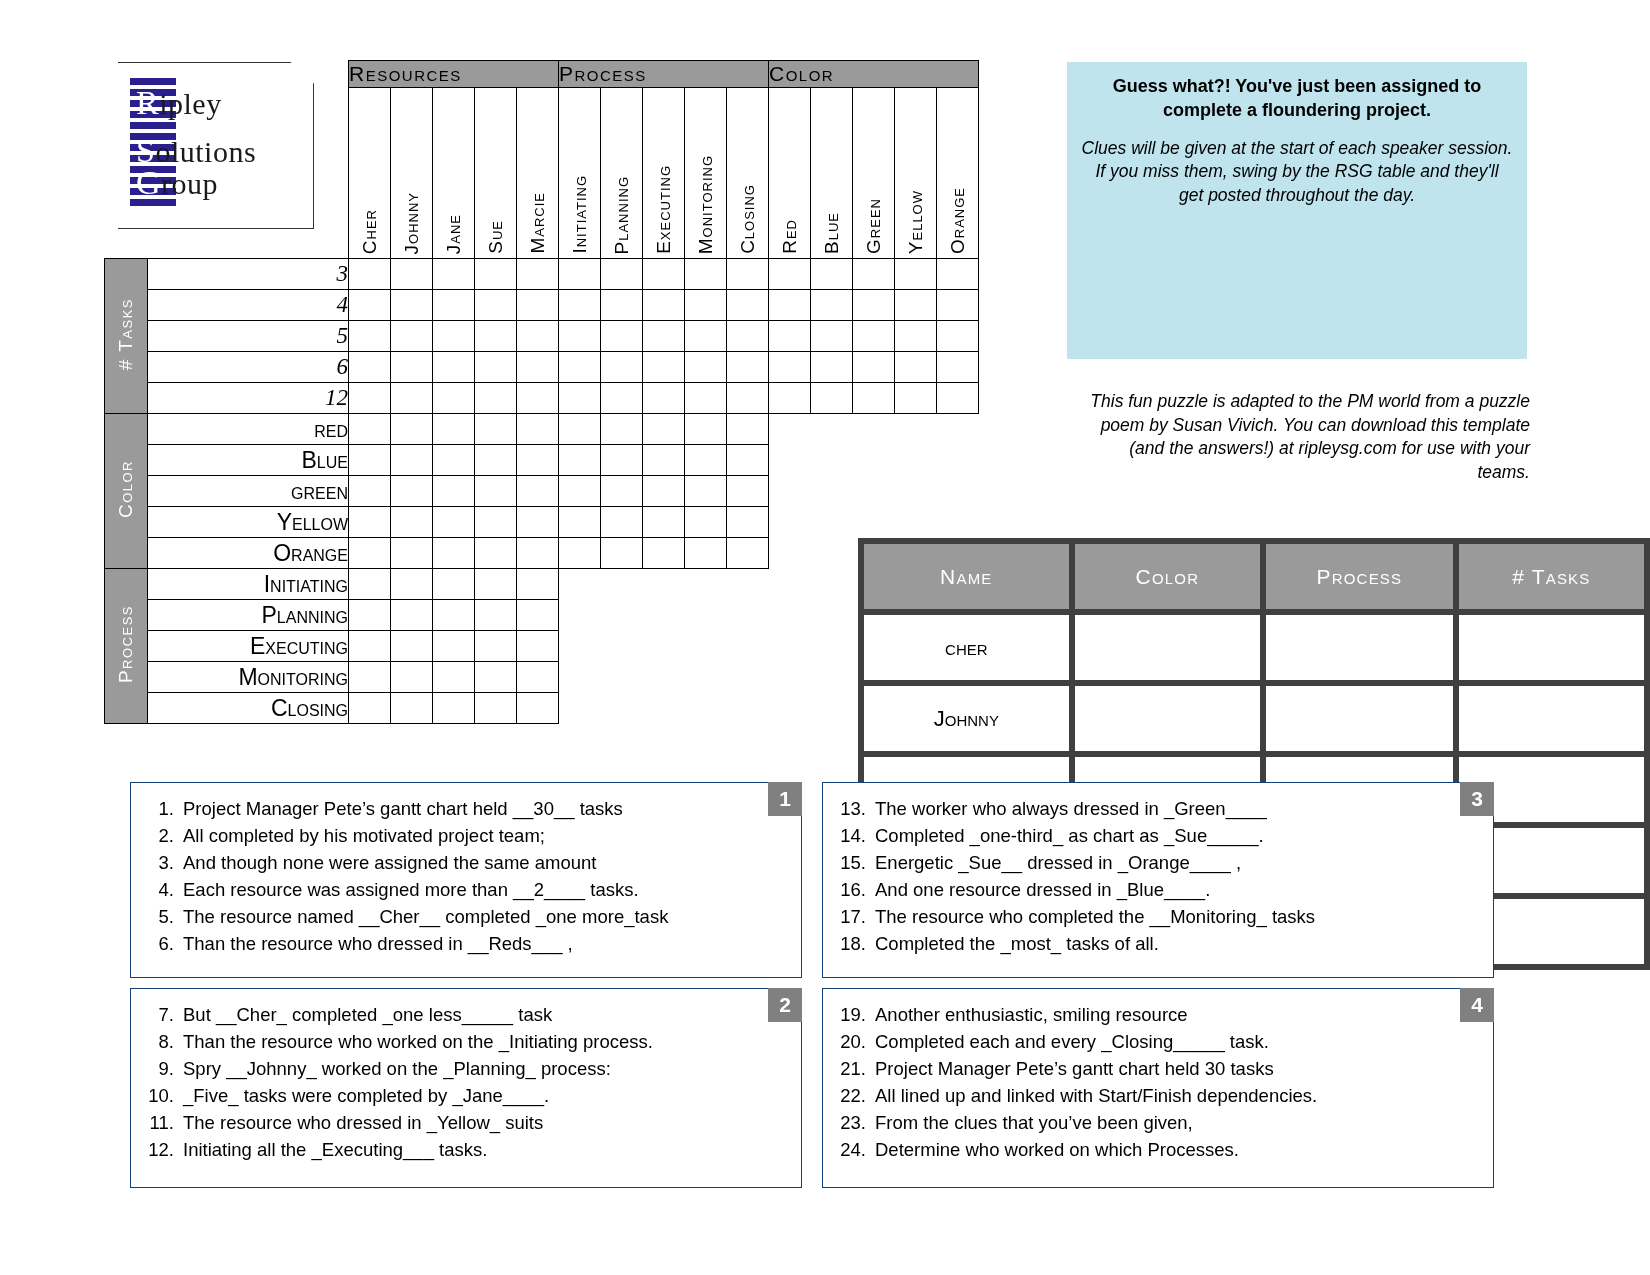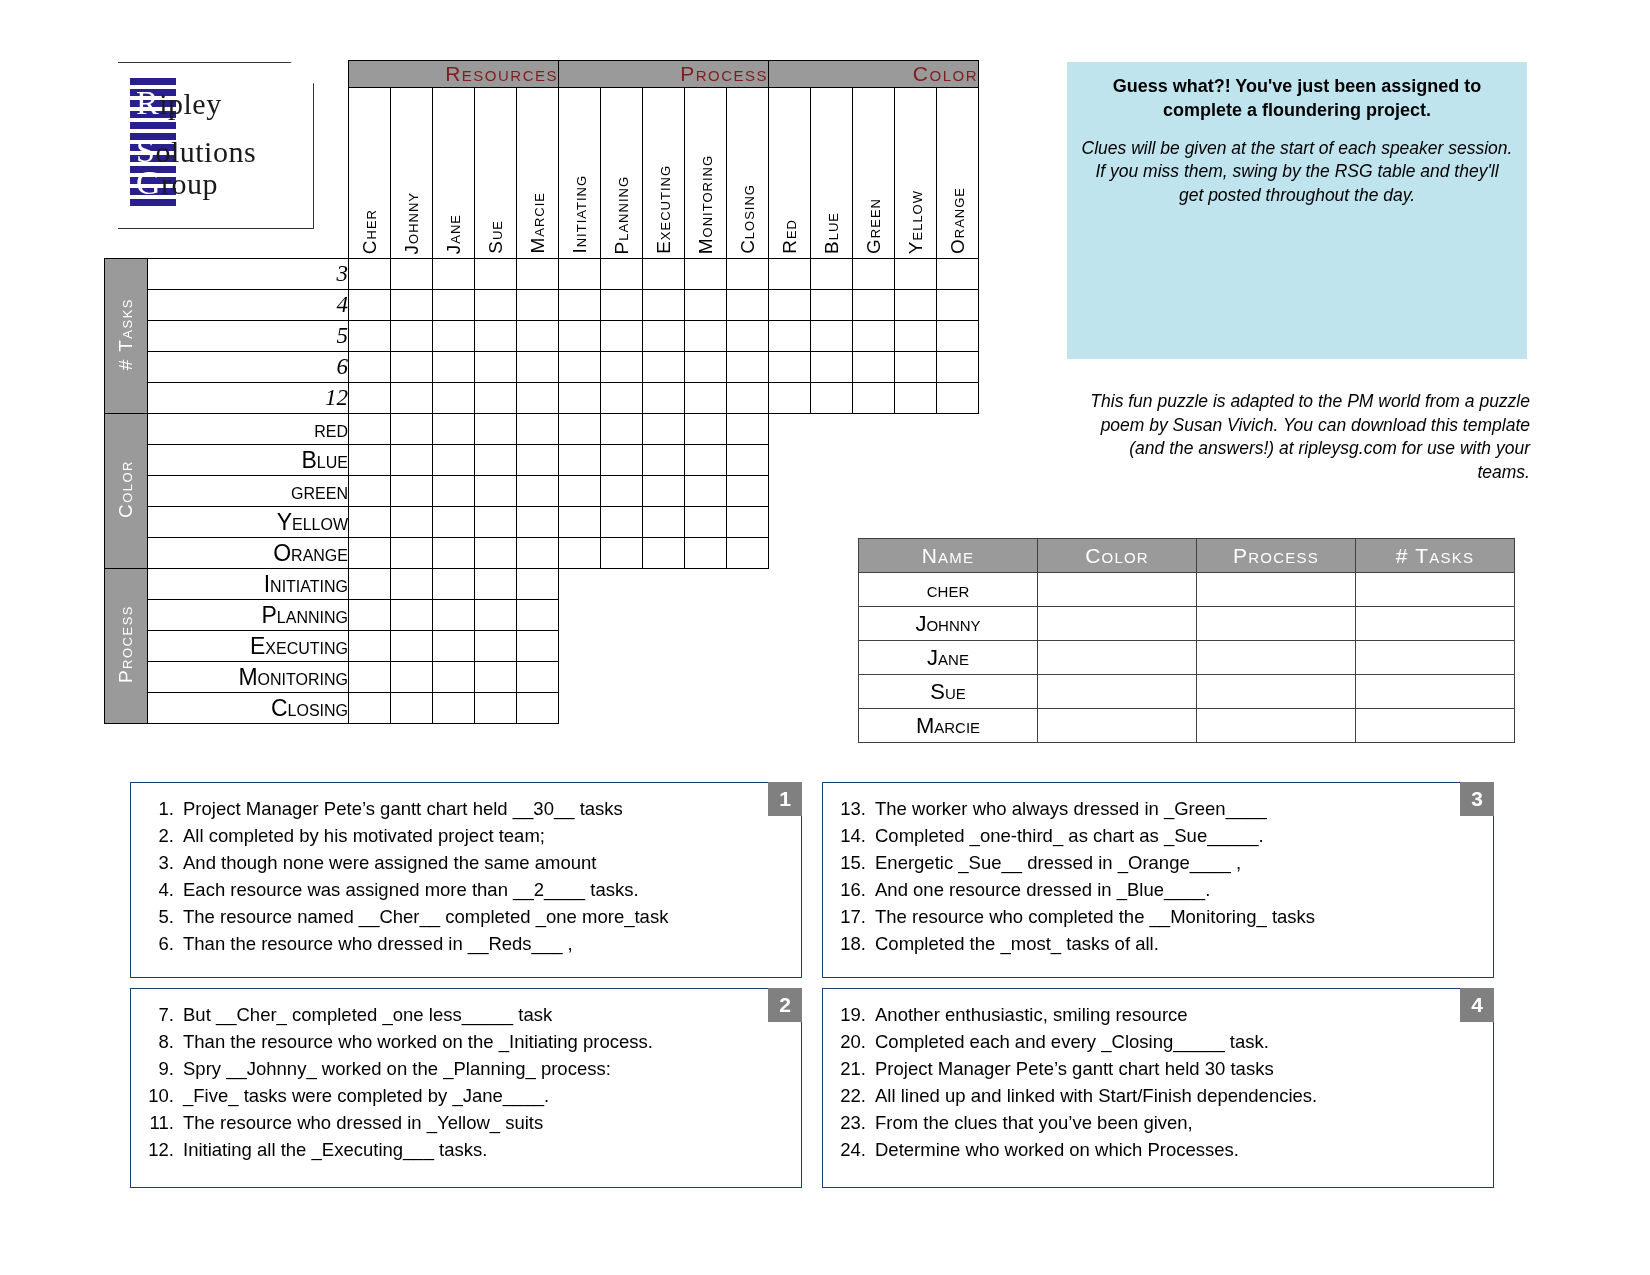--- a/index.html
+++ b/index.html
@@ -74,25 +74,25 @@
     table-layout: fixed;
   }
   table.gridtbl td, table.gridtbl th {
     border: 1px solid #000;
     padding: 0;
     margin: 0;
     font-weight: normal;
   }
   .hdr-group {
     background: #9a9a9a;
-    color: #7f1d1d;
+    color: #000000;
     font-variant: small-caps;
     font-size: 21px;
     letter-spacing: 1.5px;
-    text-align: right;
+    text-align: left;
     height: 26px;
     font-family: "Liberation Sans", sans-serif;
   }
   .vert-hdr {
     height: 170px;
     width: 41px;
     vertical-align: bottom;
     text-align: center;
     background: #fff;
   }
@@ -183,22 +183,22 @@
 
   
   #answer-table {
     position: absolute;
     left: 858px;
     top: 538px;
     border-collapse: collapse;
     table-layout: fixed;
   }
   #answer-table th, #answer-table td {
-    border: 1px solid #404040;
-    padding: 0;
+    border: 6px solid #404040;
+    padding: 16px;
   }
   #answer-table th {
     background: #9a9a9a;
     color: #fff;
     font-variant: small-caps;
     font-size: 21px;
     letter-spacing: 1.2px;
     height: 33px;
     font-weight: normal;
   }

